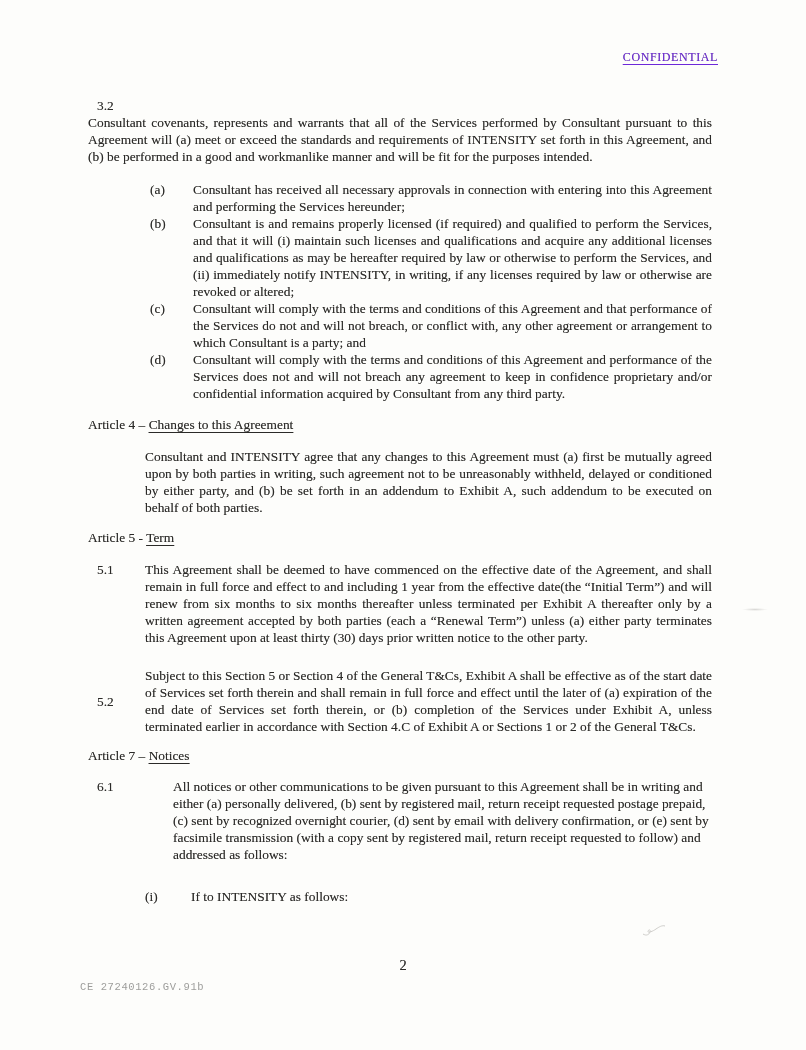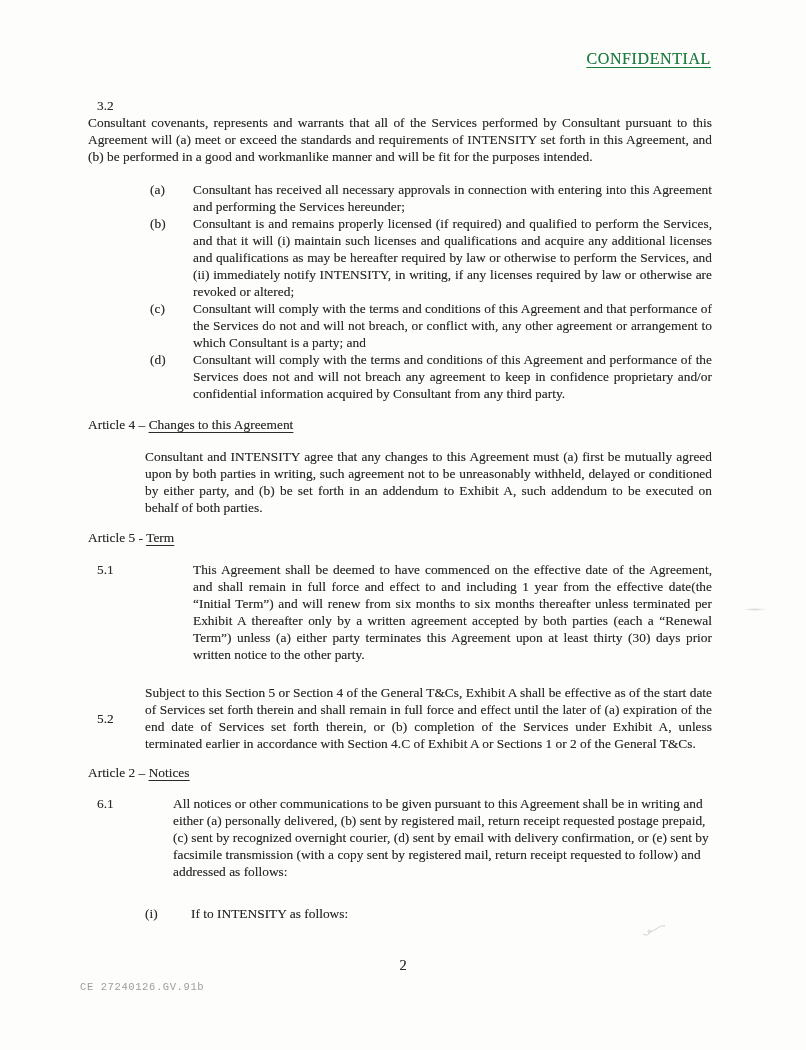--- a/index.html
+++ b/index.html
@@ -9,24 +9,24 @@
     height: 1050px;
     background: #fdfdfb;
     overflow: hidden;
     font-family: "Liberation Serif", "DejaVu Serif", serif;
     color: #2b2a28;
     text-shadow: 0 0 0.4px rgba(45,44,40,0.45);
   }
   .confidential {
     position: absolute;
     top: 50px;
-    right: 95px;
-    font-size: 16px;
+    right: 88px;
+    font-size: 12px;
     letter-spacing: 0.6px;
-    color: #15803d;
+    color: #6d28d9;
     text-decoration: underline;
     text-underline-offset: 3px;
   }
   .content {
     position: absolute;
     left: 88px;
     top: 97px;
     width: 624px;
     font-size: 13.4px;
     line-height: 17px;
@@ -48,21 +48,21 @@
   .art .u { text-decoration: underline; text-underline-offset: 2.5px; }
   .indent { margin-left: 57px; text-align: justify; }
   .roman { display: flex; margin-left: 57px; }
   .roman .lbl { flex: none; width: 46px; }
 
   
   .mb16 { margin-bottom: 16px; flex-direction: column; }
   .mb14 { margin-bottom: 14px; }
   .mb15 { margin-bottom: 15px; }
   .mb13 { margin-bottom: 13px; }
-  .mb21 { margin-bottom: 21px; gap: 48px; }
+  .mb21 { margin-bottom: 21px; }
   .mb12 { margin-bottom: 12px; align-items: center; }
   .mb25 { margin-bottom: 25px; gap: 28px; }
 
   .pagenum {
     position: absolute;
     top: 957px;
     left: 0;
     width: 100%;
     text-align: center;
     font-size: 14.5px;
@@ -133,21 +133,21 @@
     <div class="row n57 mb21">
       <div class="num">5.1</div>
       <div class="body">This Agreement shall be deemed to have commenced on the effective date of the Agreement, and shall remain in full force and effect to and including 1 year from the effective date(the “Initial Term”) and will renew from six months to six months thereafter unless terminated per Exhibit A thereafter only by a written agreement accepted by both parties (each a “Renewal Term”) unless (a) either party terminates this Agreement upon at least thirty (30) days prior written notice to the other party.</div>
     </div>
 
     <div class="row n57 mb12">
       <div class="num">5.2</div>
       <div class="body">Subject to this Section 5 or Section 4 of the General T&amp;Cs, Exhibit A shall be effective as of the start date of Services set forth therein and shall remain in full force and effect until the later of (a) expiration of the end date of Services set forth therein, or (b) completion of the Services under Exhibit A, unless terminated earlier in accordance with Section 4.C of Exhibit A or Sections 1 or 2 of the General T&amp;Cs.</div>
     </div>
 
-    <div class="art mb14"><span>Article 2 – </span><span class="u">Notices</span></div>
+    <div class="art mb14"><span>Article 7 – </span><span class="u">Notices</span></div>
 
     <div class="row n57 mb25">
       <div class="num">6.1</div>
       <div class="body noj">All notices or other communications to be given pursuant to this Agreement shall be in writing and either (a) personally delivered, (b) sent by registered mail, return receipt requested postage prepaid, (c) sent by recognized overnight courier, (d) sent by email with delivery confirmation, or (e) sent by facsimile transmission (with a copy sent by registered mail, return receipt requested to follow) and addressed as follows:</div>
     </div>
 
     <div class="roman">
       <div class="lbl">(i)</div>
       <div class="body noj">If to INTENSITY as follows:</div>
     </div>

